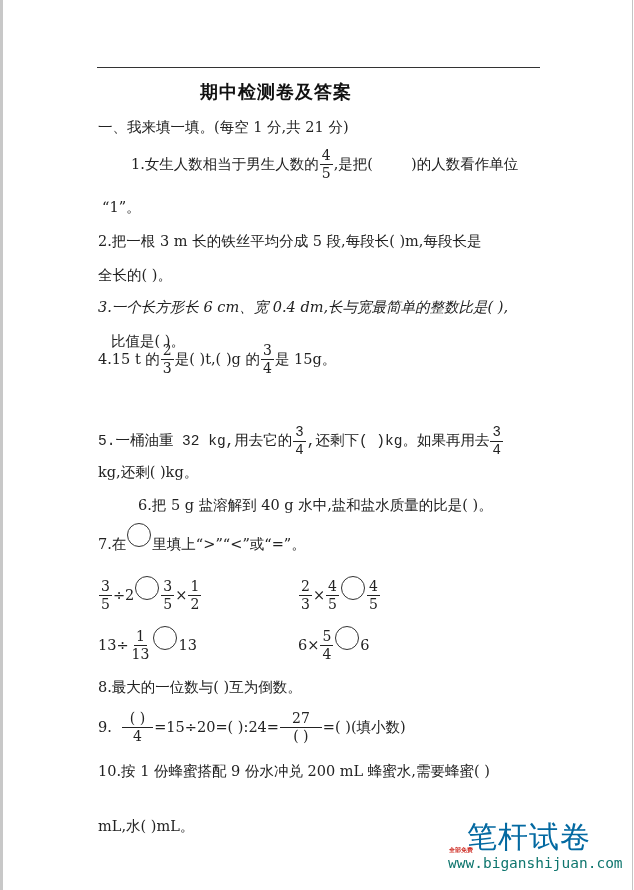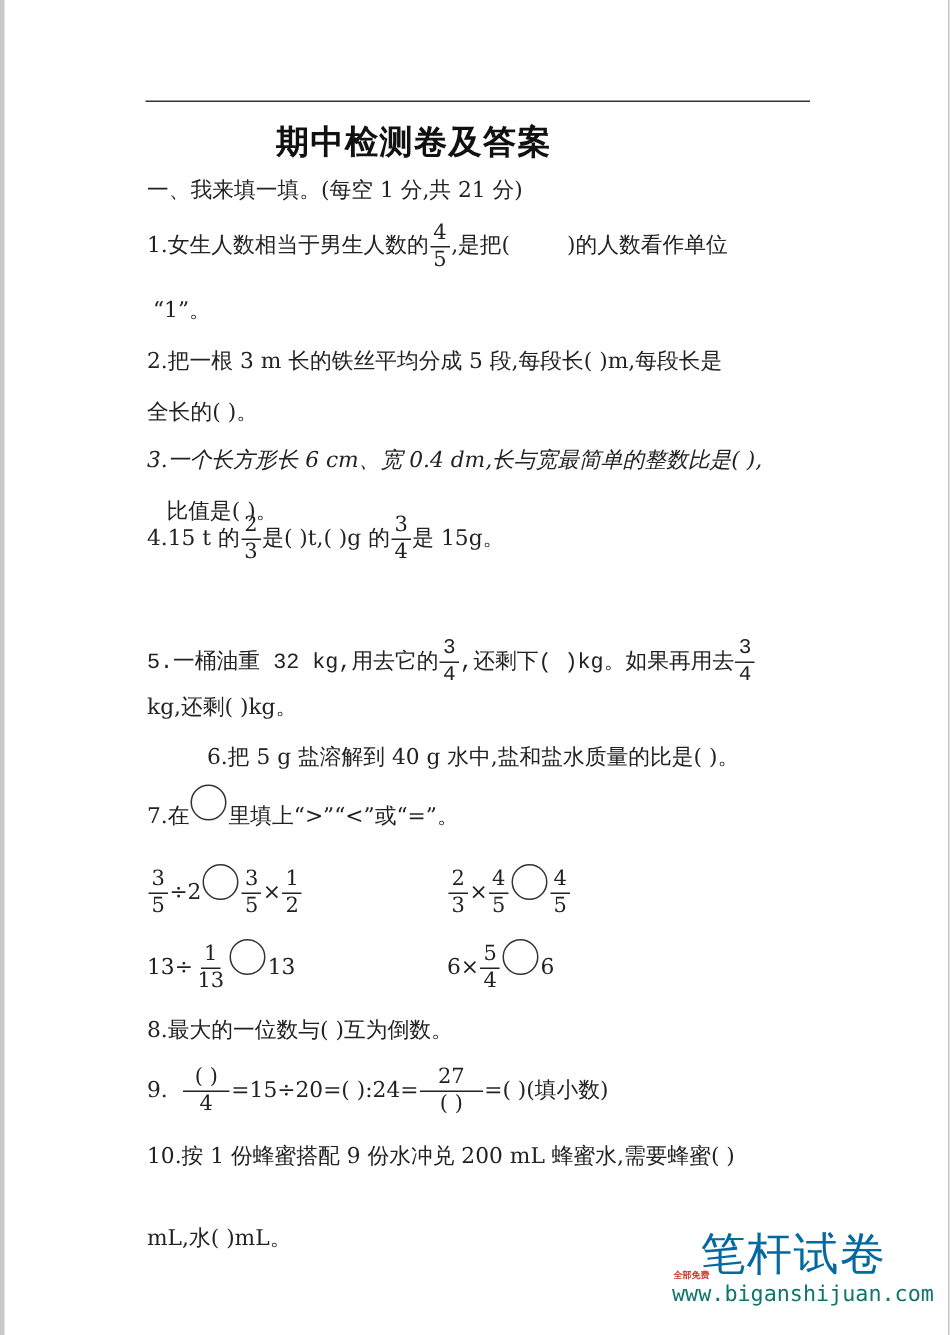--- a/index.html
+++ b/index.html
@@ -8,21 +8,21 @@
     background: #ffffff;
     font-family: "DejaVu Serif", "Liberation Serif", serif;
     color: #222;
   }
   .left-strip { position: absolute; left: 0; top: 0; width: 3px; height: 890px; background: #c8c8c8; }
   .right-line { position: absolute; left: 632px; top: 0; width: 1px; height: 890px; background: #c4c4c4; }
   .top-rule { position: absolute; left: 97px; top: 67px; width: 443px; height: 1px; background: #333; }
   .title {
     position: absolute; left: 0; top: 80px; width: 552px; text-align: center;
     font-family: "DejaVu Sans", "Liberation Sans", sans-serif;
-    font-size: 22px; font-weight: bold; color: #111; letter-spacing: 1px;
+    font-size: 18px; font-weight: bold; color: #111; letter-spacing: 1px;
   }
   .line { position: absolute; left: 98px; font-size: 14.5px; white-space: nowrap; line-height: 18px; }
   .frac {
     display: inline-flex; flex-direction: column; align-items: center;
     vertical-align: middle; margin: 0 1px; font-size: 14px; line-height: 17px;
   }
   .frac .num { border-bottom: 1px solid #222; padding: 0 2px; }
   .frac .den { padding: 0 2px; }
   .circle {
     display: inline-block; width: 24px; height: 24px; border: 1.4px solid #333;
@@ -49,21 +49,21 @@
 <body>
 
 <div class="left-strip"></div>
 <div class="right-line"></div>
 <div class="top-rule"></div>
 
 <div class="title">期中检测卷及答案</div>
 
 <div class="line" style="top:118px;">一、我来填一填。(每空 1 分,共 21 分)</div>
 
-<div class="line" style="top:147px;">
+<div class="line" style="top:147px;margin-left:33px;">
   <span>1.女生人数相当于男生人数的</span><span class="frac">
       <span class="num">4</span>
       <span class="den">5</span>
     </span><span>,是把(</span><span class="blank" style="width:38px;"></span><span>)的人数看作单位</span>
 </div>
 <div class="line" style="top:198px; left:102px;">“1”。</div>
 
 <div class="line" style="top:232px;">2.把一根 3 m 长的铁丝平均分成 5 段,每段长(        )m,每段长是</div>
 <div class="line" style="top:266px;">全长的(      )。</div>
 

